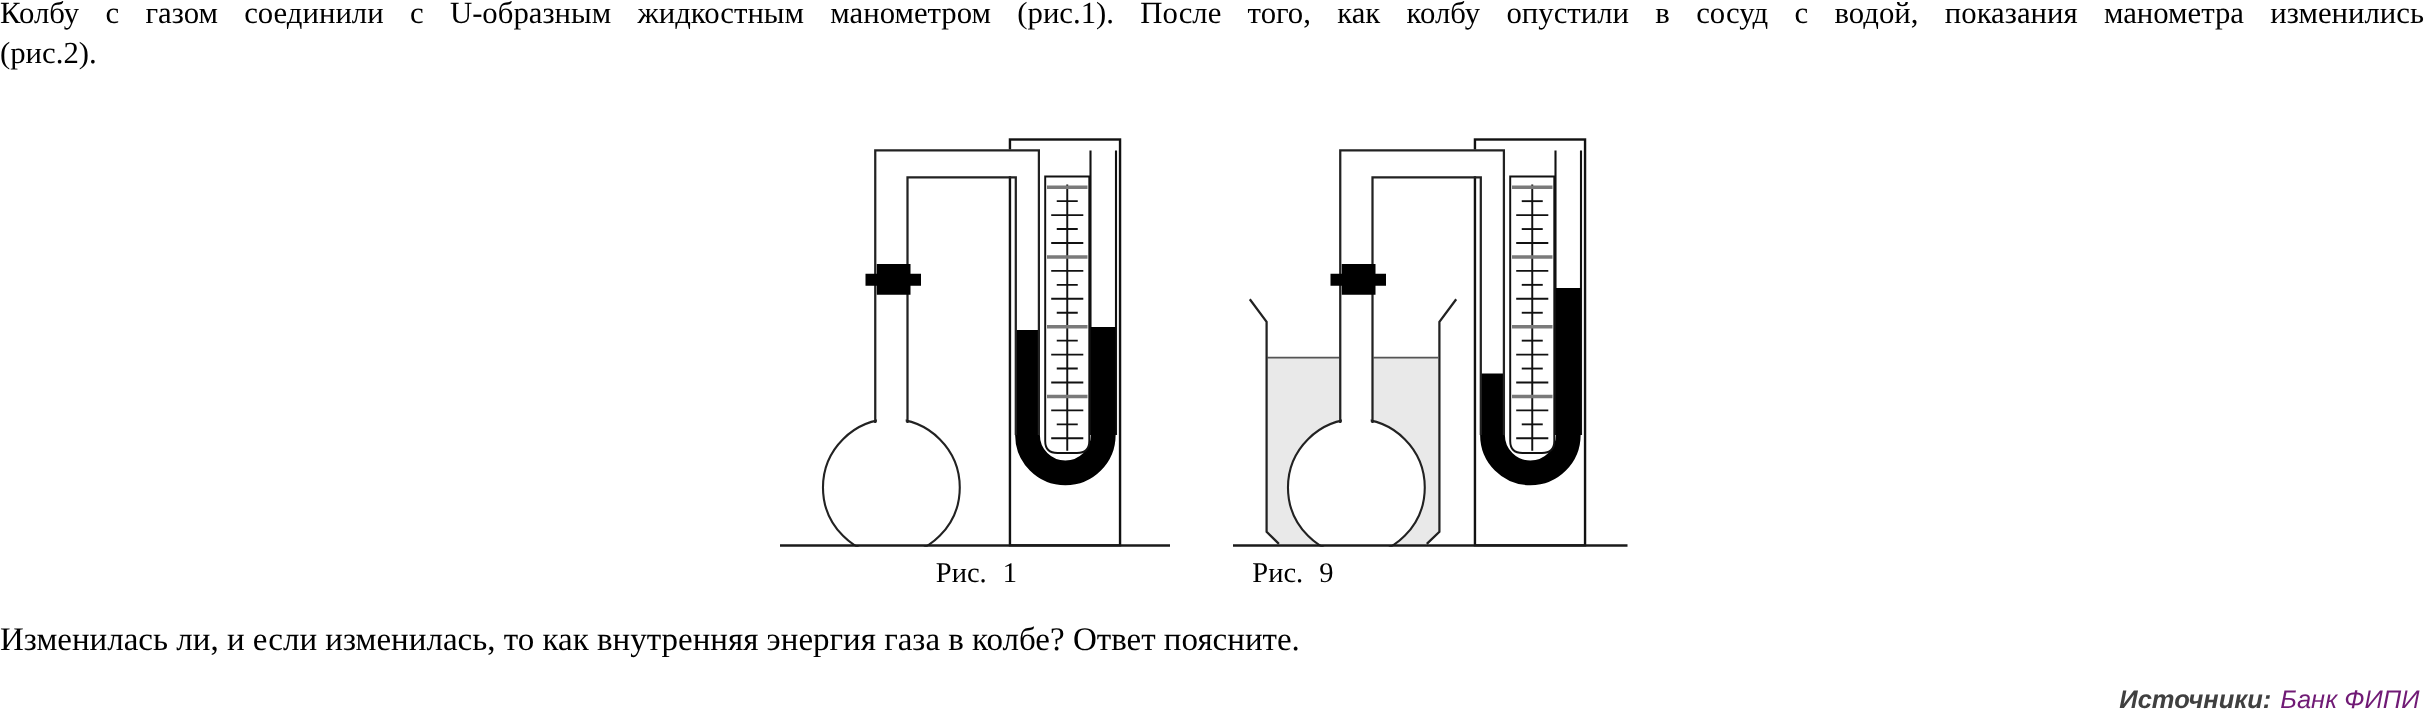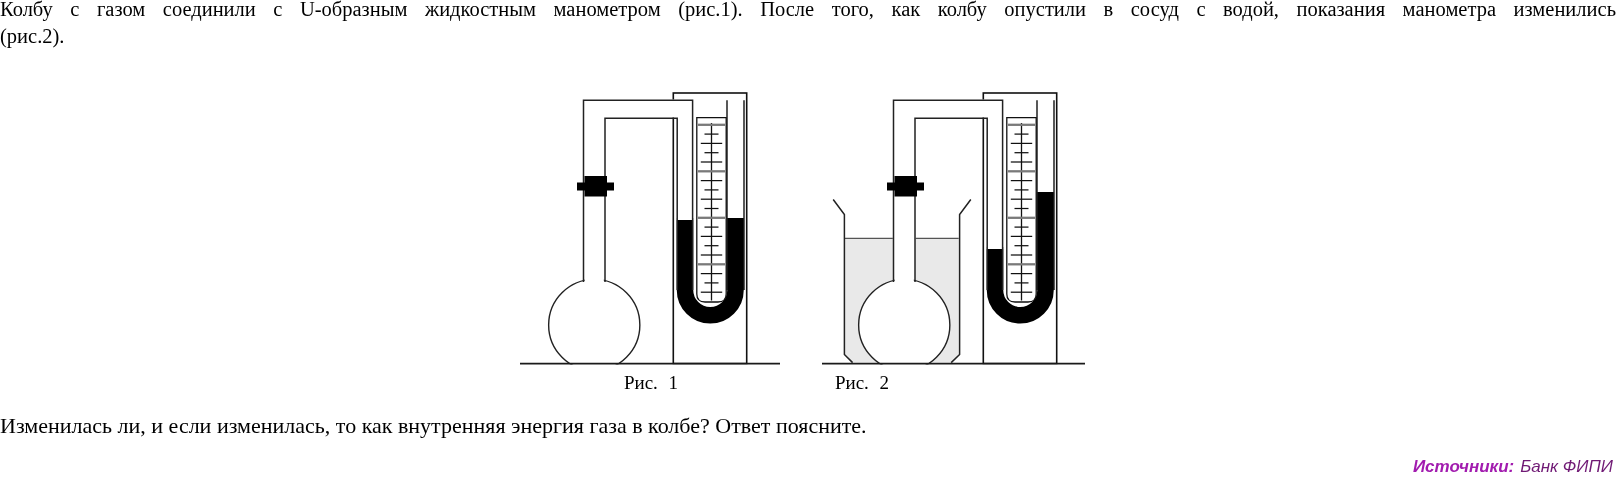--- a/index.html
+++ b/index.html
@@ -7,21 +7,21 @@
         font-family:"Liberation Serif", "DejaVu Serif", serif;color:#000;}
   .intro{position:absolute;left:0;top:-4px;width:1616px;font-size:20.5px;line-height:26.5px;}
   .intro .line1{text-align:justify;text-align-last:justify;}
   .question{position:absolute;left:0;top:412px;width:1616px;font-size:22px;line-height:27px;}
   .caption{position:absolute;width:120px;top:371px;text-align:center;font-size:19px;line-height:24px;word-spacing:6px;}
   .cap1{left:591px;}
   .cap2{left:802px;}
   .figure-svg{position:absolute;}
   .source{position:absolute;right:3px;top:456px;font-family:"Liberation Sans", sans-serif;
           font-style:italic;font-size:17px;line-height:22px;white-space:nowrap;}
-  .src-label{color:#a21caf;font-weight:bold;}
+  .src-label{color:#404040;font-weight:bold;}
   .src-value{color:#701a75;margin-left:6px;}
 </style>
 </head>
 <body>
 
 <div id="page">
 
   <div class="intro">
     <div class="line1">Колбу с газом соединили с U-образным жидкостным манометром (рис.1). После того, как колбу опустили в сосуд с водой, показания манометра изменились</div>
     <div>(рис.2).</div>
@@ -101,21 +101,21 @@
     <circle cx="904.25" cy="325" r="45.6" fill="#fff" stroke="#222" stroke-width="1.4"></circle>
     <rect x="894.6" y="268" width="19.2" height="26" fill="#fff"></rect>
     <path d="M 893.5,282 V 100.3 H 1002.6 V 290 M 915,282 V 118.2 H 987.2 V 290" fill="none" stroke="#222" stroke-width="1.5"></path>
     <rect x="887" y="182.5" width="37" height="8" fill="#000"></rect>
     <rect x="894.5" y="176" width="22.5" height="20.5" fill="#000"></rect>
     <rect x="810" y="364.5" width="290" height="15.5" fill="#fff"></rect>
     <line x1="822" y1="363.6" x2="1085" y2="363.6" stroke="#1a1a1a" stroke-width="1.7"></line>
   </svg>
 
   <div class="caption cap1">Рис. 1</div>
-  <div class="caption cap2">Рис. 2</div>
+  <div class="caption cap2">Рис. 9</div>
 
   <div class="question">Изменилась ли, и если изменилась, то как внутренняя энергия газа в колбе? Ответ поясните.</div>
 
   <div class="source">
     <span class="src-label">Источники:</span><span class="src-value">Банк ФИПИ</span>
   </div>
 
 </div>
 
 </body></html>

